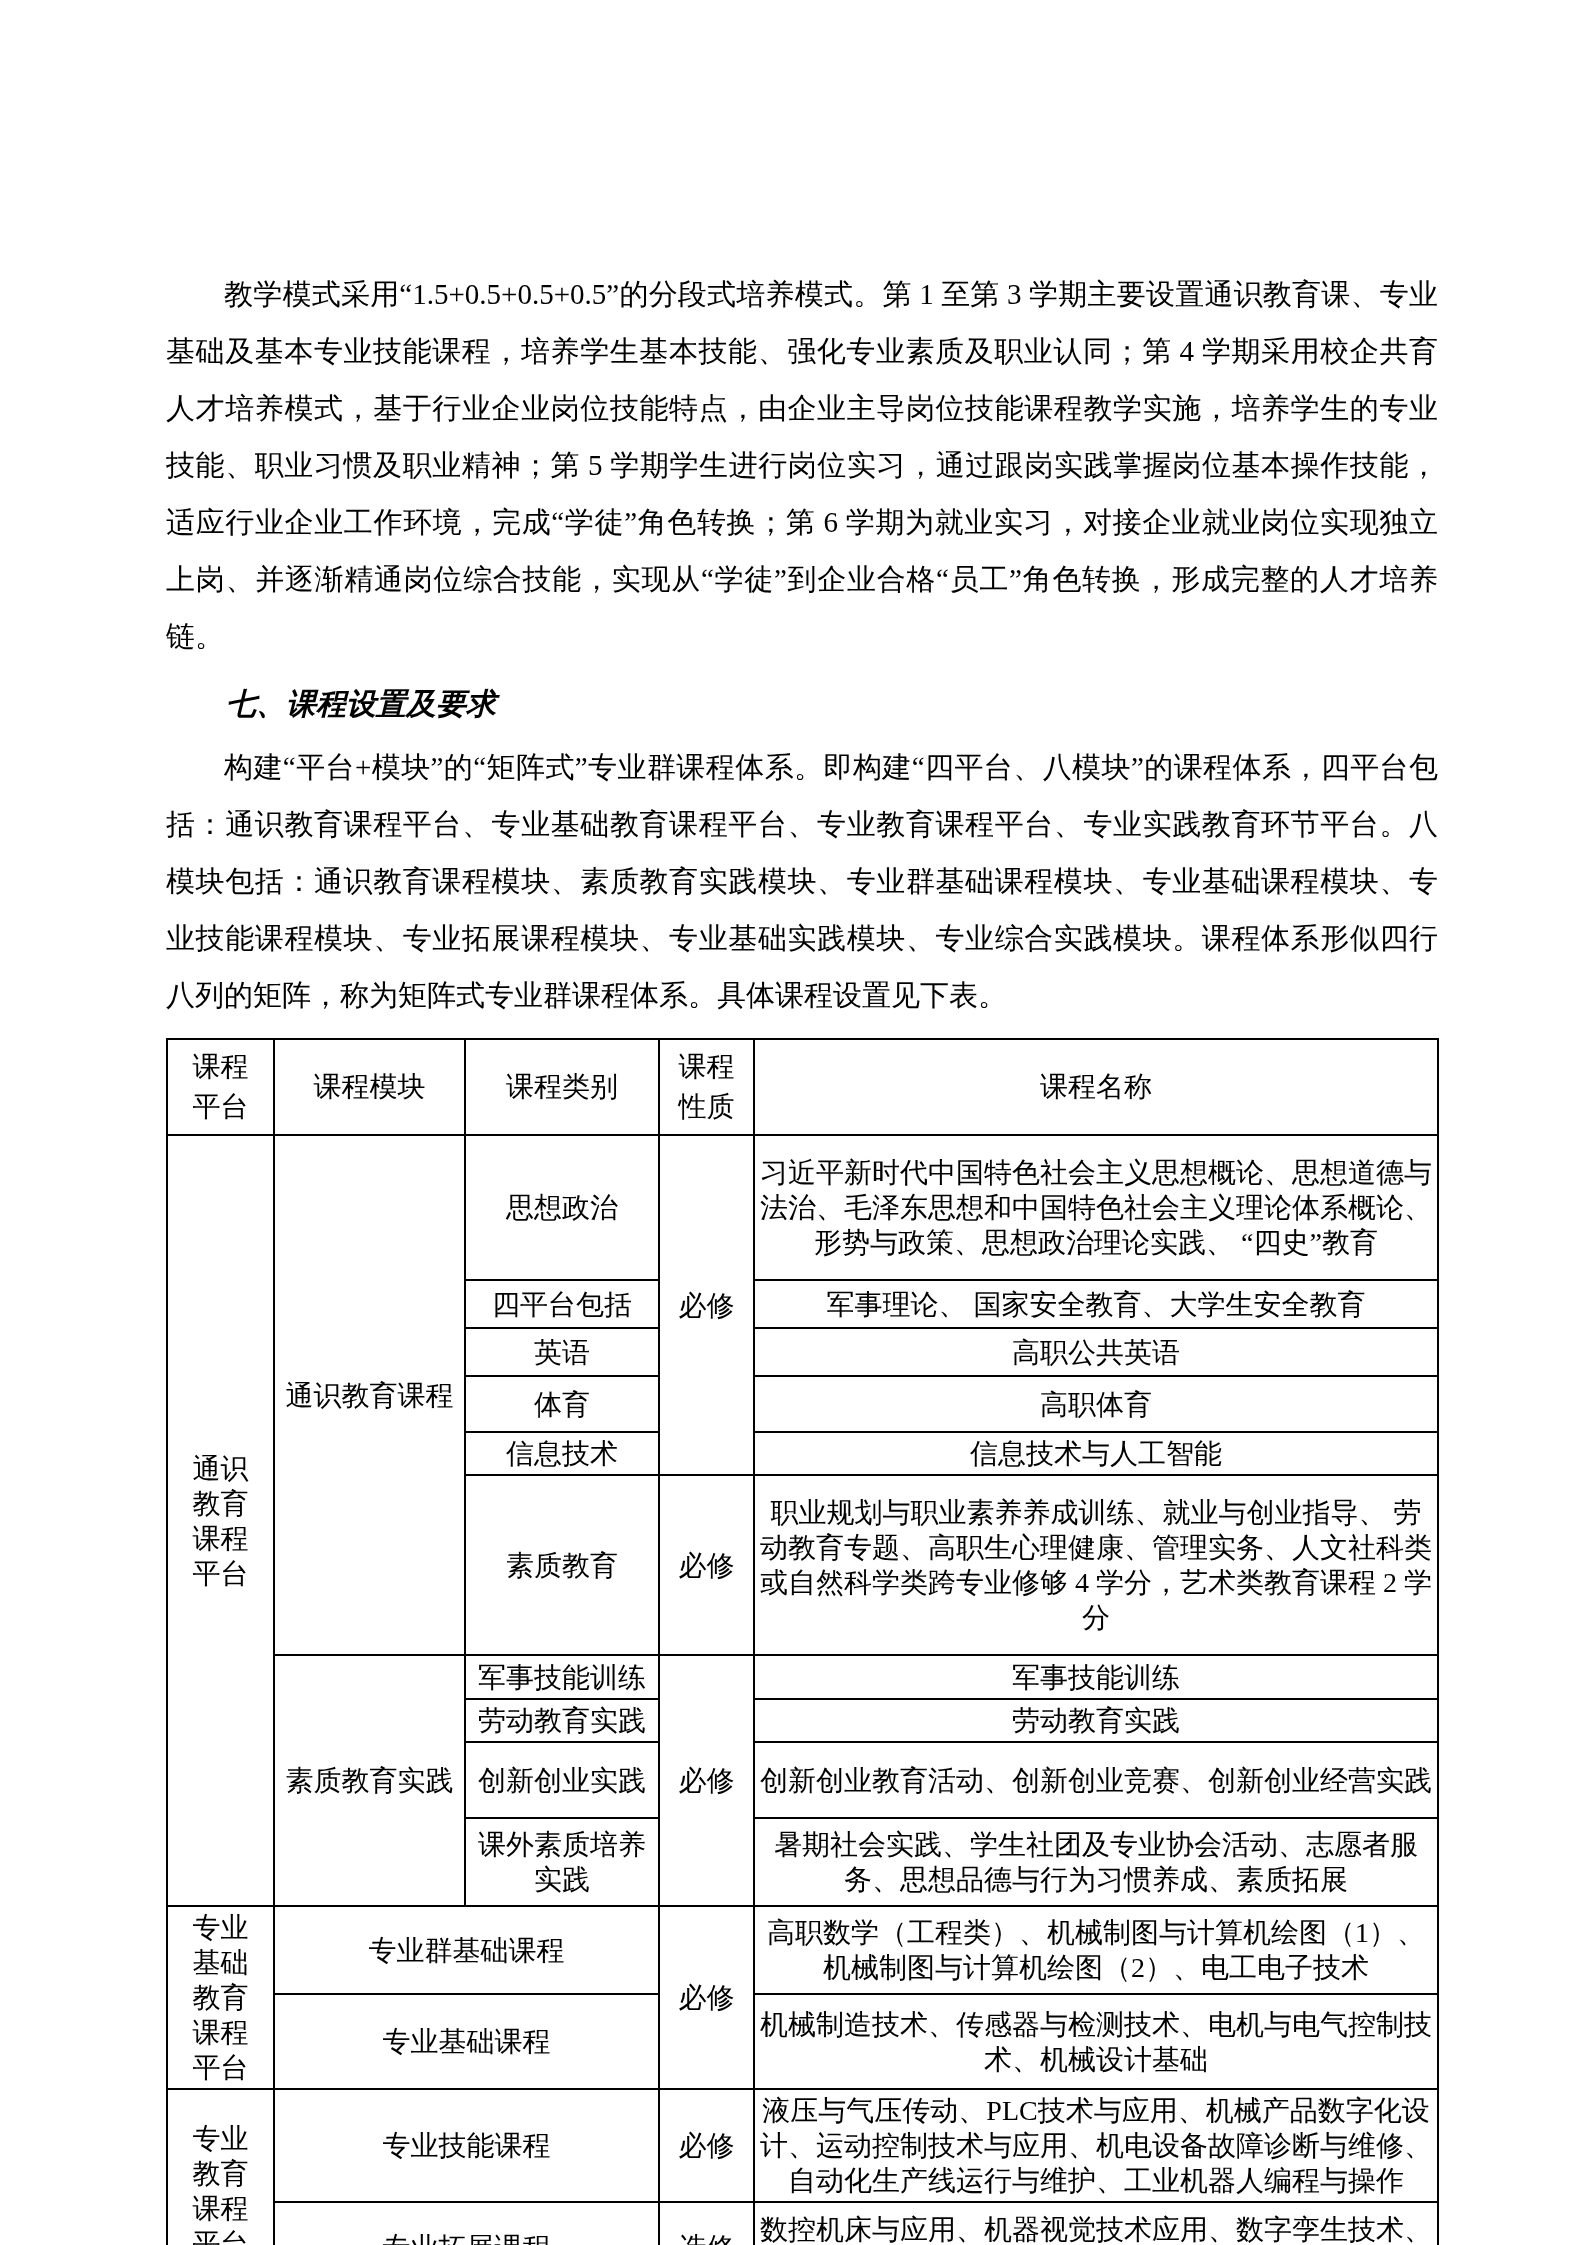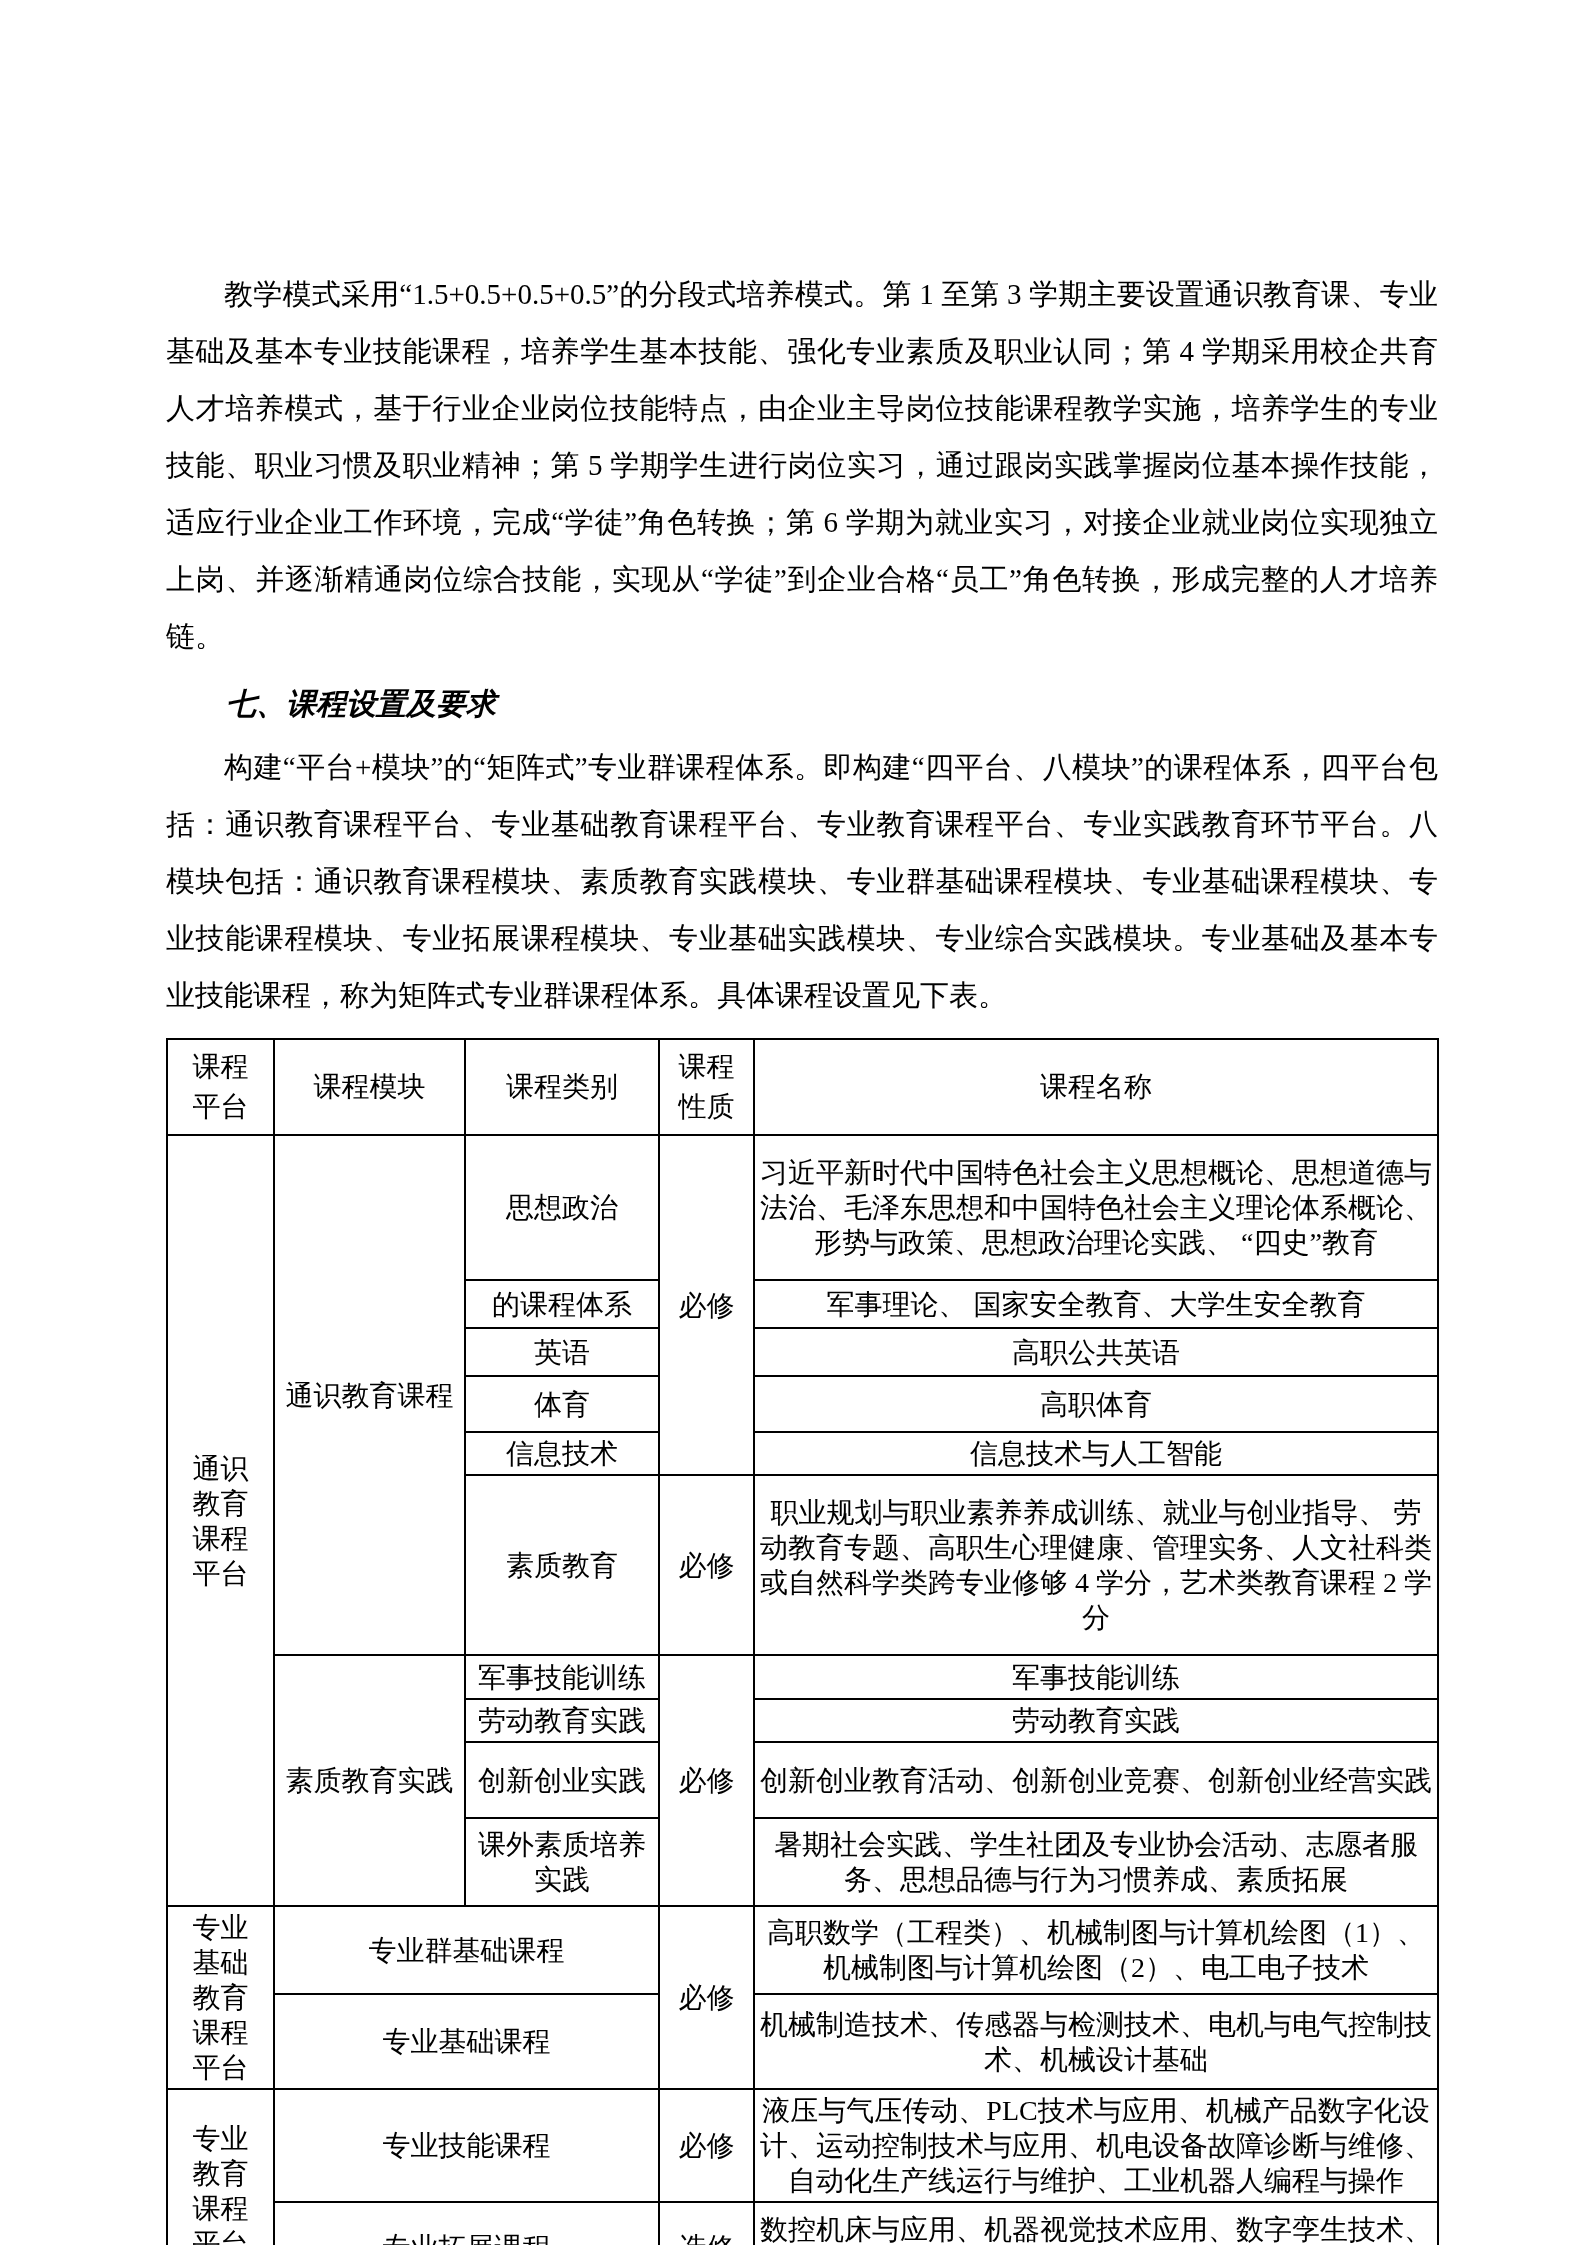--- a/index.html
+++ b/index.html
@@ -60,21 +60,21 @@
 </style>
 </head>
 <body>
 
 <div class="content">
 
   <p class="para para-first">教学模式采用“1.5+0.5+0.5+0.5”的分段式培养模式。第 1 至第 3 学期主要设置通识教育课、专业基础及基本专业技能课程，培养学生基本技能、强化专业素质及职业认同；第 4 学期采用校企共育人才培养模式，基于行业企业岗位技能特点，由企业主导岗位技能课程教学实施，培养学生的专业技能、职业习惯及职业精神；第 5 学期学生进行岗位实习，通过跟岗实践掌握岗位基本操作技能，适应行业企业工作环境，完成“学徒”角色转换；第 6 学期为就业实习，对接企业就业岗位实现独立上岗、并逐渐精通岗位综合技能，实现从“学徒”到企业合格“员工”角色转换，形成完整的人才培养链。</p>
 
   <h3 class="section-heading">七、课程设置及要求</h3>
 
-  <p class="para">构建“平台+模块”的“矩阵式”专业群课程体系。即构建“四平台、八模块”的课程体系，四平台包括：通识教育课程平台、专业基础教育课程平台、专业教育课程平台、专业实践教育环节平台。八模块包括：通识教育课程模块、素质教育实践模块、专业群基础课程模块、专业基础课程模块、专业技能课程模块、专业拓展课程模块、专业基础实践模块、专业综合实践模块。专业基础及基本专业技能课程，称为矩阵式专业群课程体系。具体课程设置见下表。</p>
+  <p class="para">构建“平台+模块”的“矩阵式”专业群课程体系。即构建“四平台、八模块”的课程体系，四平台包括：通识教育课程平台、专业基础教育课程平台、专业教育课程平台、专业实践教育环节平台。八模块包括：通识教育课程模块、素质教育实践模块、专业群基础课程模块、专业基础课程模块、专业技能课程模块、专业拓展课程模块、专业基础实践模块、专业综合实践模块。课程体系形似四行八列的矩阵，称为矩阵式专业群课程体系。具体课程设置见下表。</p>
 
   <table class="course-table">
     <colgroup>
       <col style="width:107px">
       <col style="width:191px">
       <col style="width:194px">
       <col style="width:95px">
       <col style="width:684px">
     </colgroup>
 
@@ -93,21 +93,21 @@
       <td class="pre" rowspan="10">通识
 教育
 课程
 平台</td>
       <td rowspan="6">通识教育课程</td>
       <td>思想政治</td>
       <td rowspan="5">必修</td>
       <td class="name-cell">习近平新时代中国特色社会主义思想概论、思想道德与法治、毛泽东思想和中国特色社会主义理论体系概论、形势与政策、思想政治理论实践、 “四史”教育</td>
     </tr>
     <tr style="height:48px">
-      <td>的课程体系</td>
+      <td>四平台包括</td>
       <td class="name-cell">军事理论、 国家安全教育、大学生安全教育</td>
     </tr>
     <tr style="height:48px">
       <td>英语</td>
       <td class="name-cell">高职公共英语</td>
     </tr>
     <tr style="height:56px">
       <td>体育</td>
       <td class="name-cell">高职体育</td>
     </tr>

